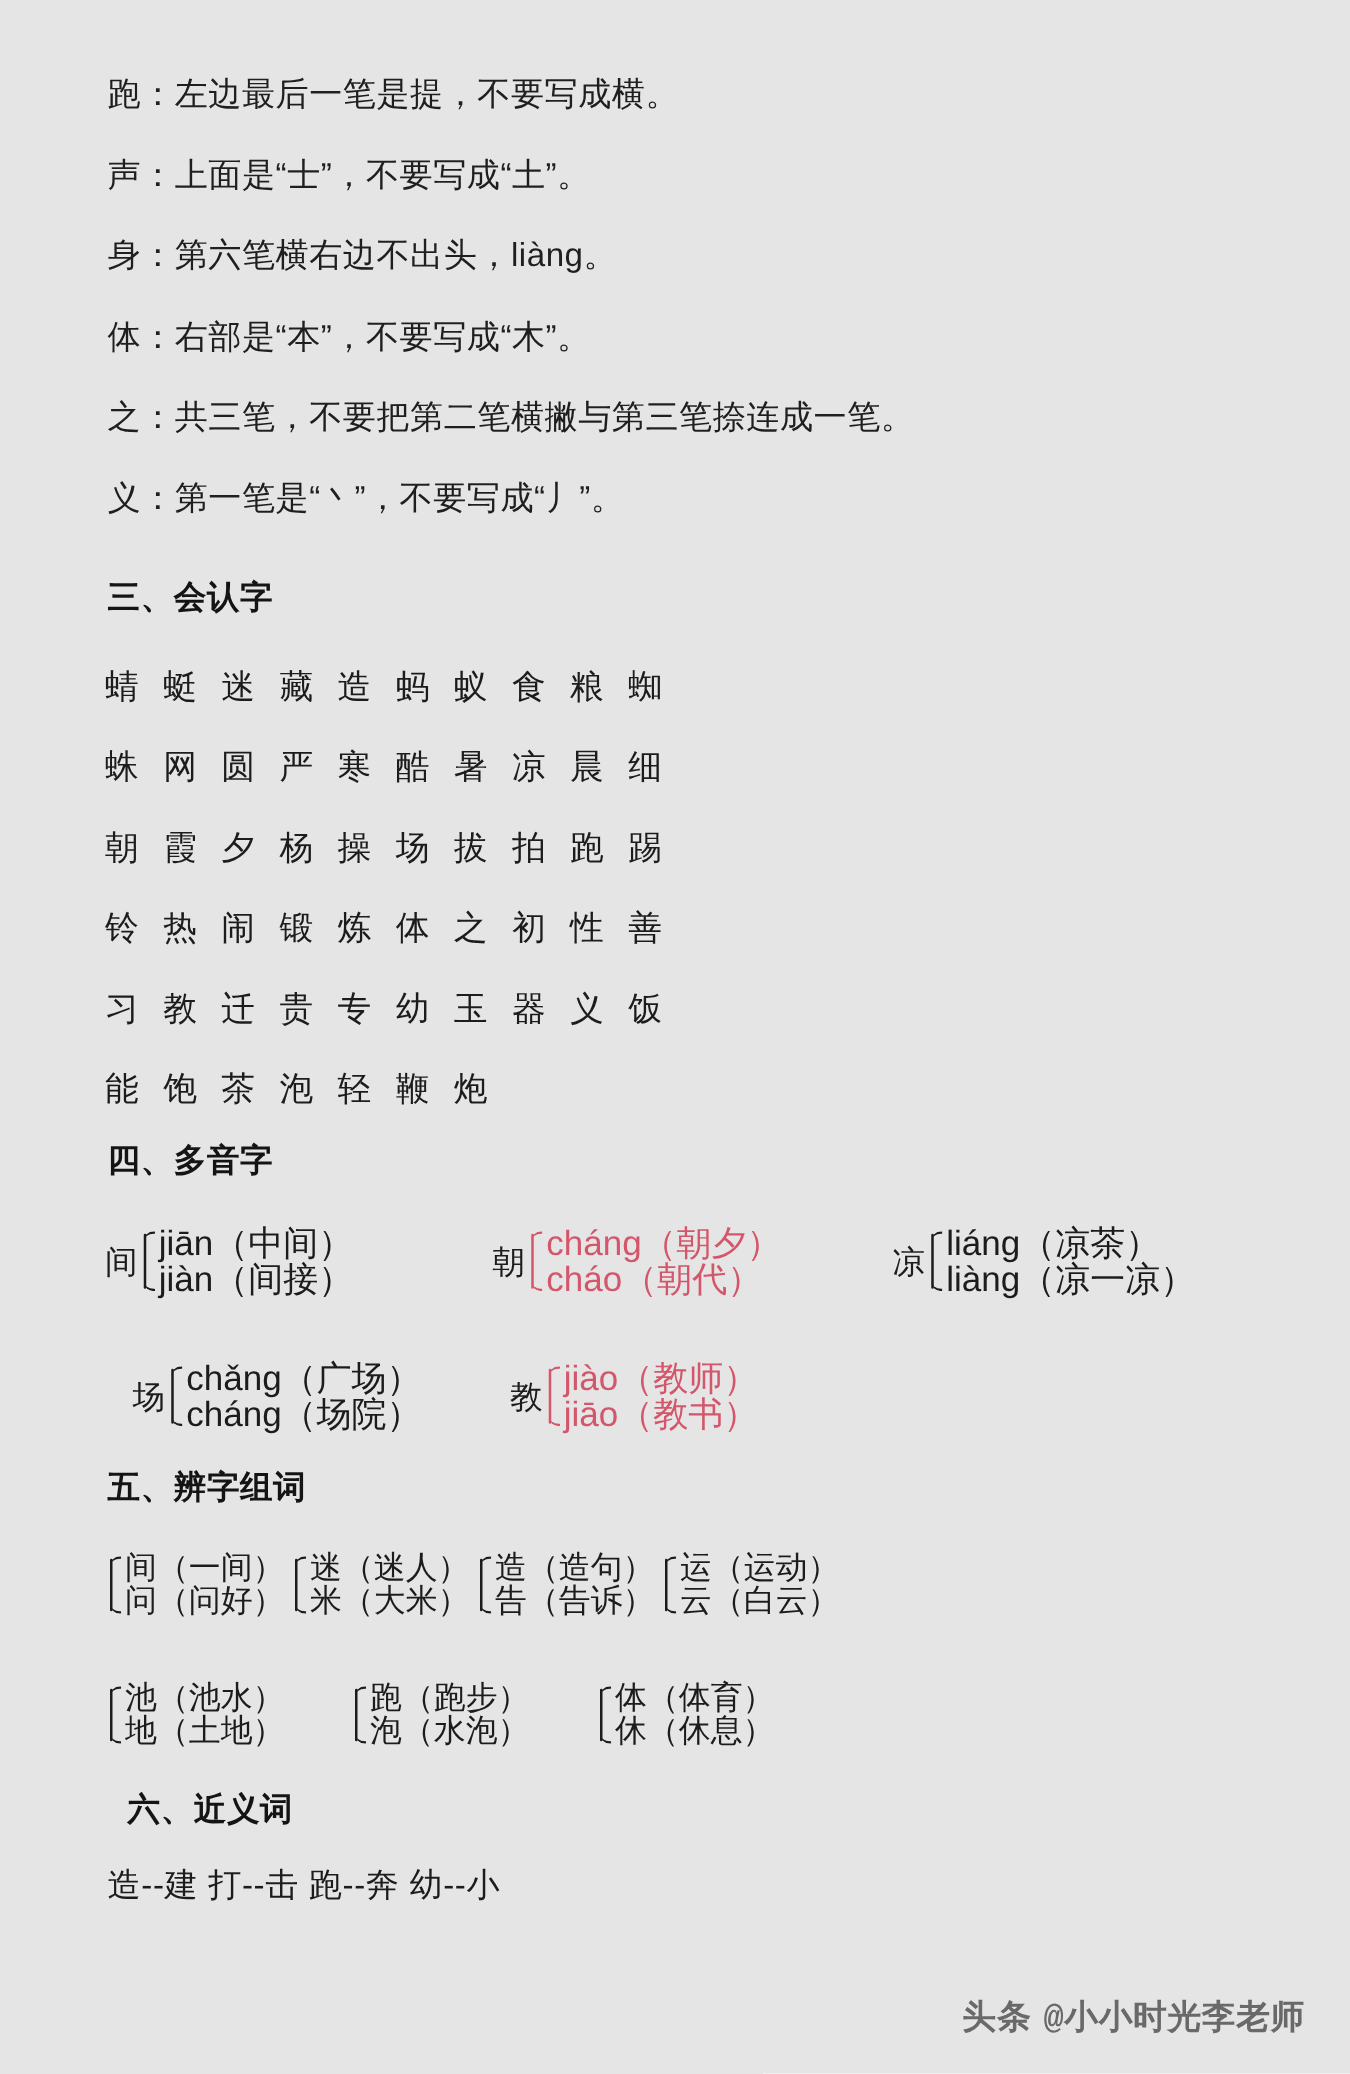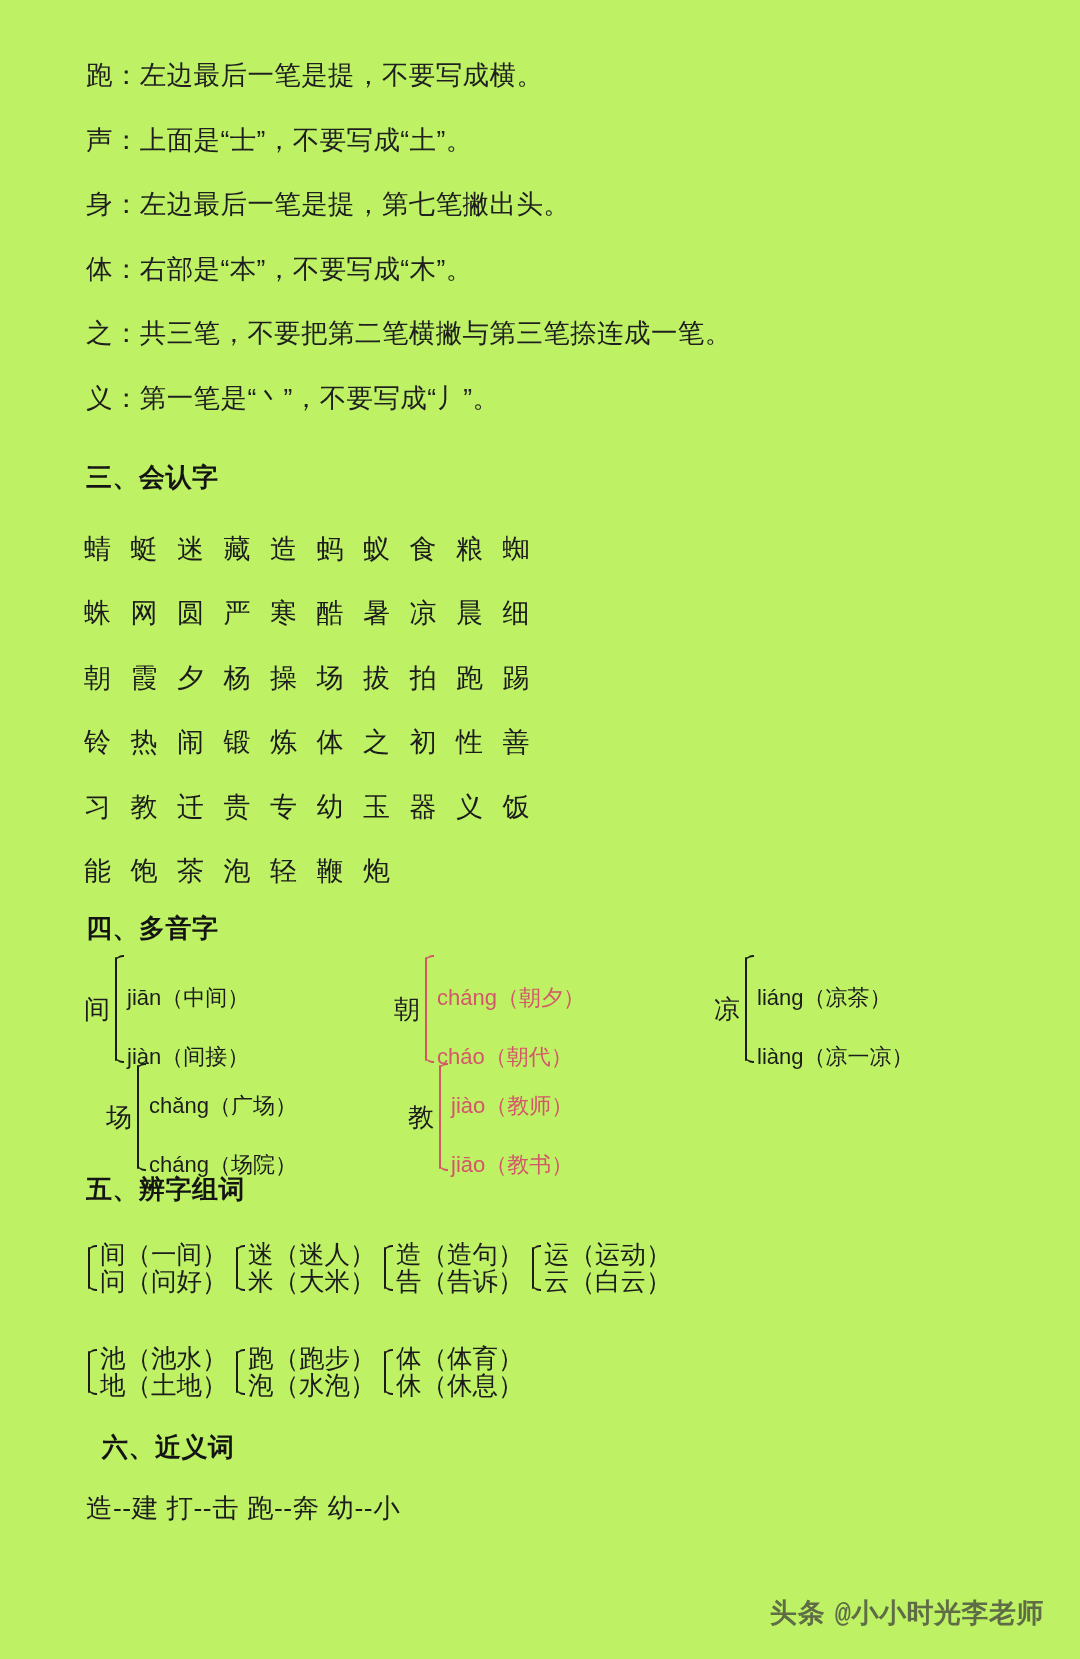--- a/index.html
+++ b/index.html
@@ -10,21 +10,21 @@
   }
   body {
     font-family: "Liberation Sans", "DejaVu Sans", sans-serif;
     color: #1c1c1c;
     -webkit-font-smoothing: antialiased;
   }
   #page {
     position: relative;
     width: 1080px;
     height: 1659px;
-    background: #bef264;
+    background: #e5e5e5;
     overflow: hidden;
     box-sizing: border-box;
   }
 
   
   .note-line {
     font-size: 26.5px;
     line-height: 1;
     color: #1f1f1f;
     letter-spacing: 0.4px;
@@ -135,42 +135,41 @@
     border-radius: 0 0 0 8px;
   }
   .poly-pron {
     display: flex;
     flex-direction: column;
     justify-content: space-between;
     align-self: stretch;
     padding: 2px 0;
   }
   .poly-pron > div {
-    font-size: 22px;
+    font-size: 28px;
     line-height: 1.05;
     white-space: nowrap;
-    margin-top: 36px;
   }
   .black { color: #1c1c1c; }
   .red   { color: #d4566a; }
 
   
   .sec5-head { position: absolute; left: 86px; top: 1172px; }
   .disc-wrap {
     position: absolute;
     left: 84px;
     top: 1222px;
     width: 950px;
   }
   .disc-row {
     display: flex;
     height: 92px;
     align-items: center;
   }
-  .disc-row.row2 { margin-top: 12px; }
+  .disc-row.row2 { margin-top: 12px; gap: 48px; }
   .disc-item {
     display: flex;
     align-items: stretch;
     flex: 0 0 auto;
   }
   .disc-pair {
     display: flex;
     flex-direction: column;
     justify-content: space-between;
     padding: 3px 0;
@@ -220,21 +219,21 @@
   }
 </style>
 </head>
 <body>
 
 <div id="page">
 
   <div class="notes">
     <div class="note-line">跑：左边最后一笔是提，不要写成横。</div>
     <div class="note-line">声：上面是“士”，不要写成“土”。</div>
-    <div class="note-line">身：左边最后一笔是提，第七笔撇出头。</div>
+    <div class="note-line">身：第六笔横右边不出头，liàng。</div>
     <div class="note-line">体：右部是“本”，不要写成“木”。</div>
     <div class="note-line">之：共三笔，不要把第二笔横撇与第三笔捺连成一笔。</div>
     <div class="note-line">义：第一笔是“丶”，不要写成“丿”。</div>
   </div>
 
   <div class="section-head sec3-head">三、会认字</div>
 
   <div class="char-grid">
     <div class="char-row">
       <div class="char-cell">蜻</div>

